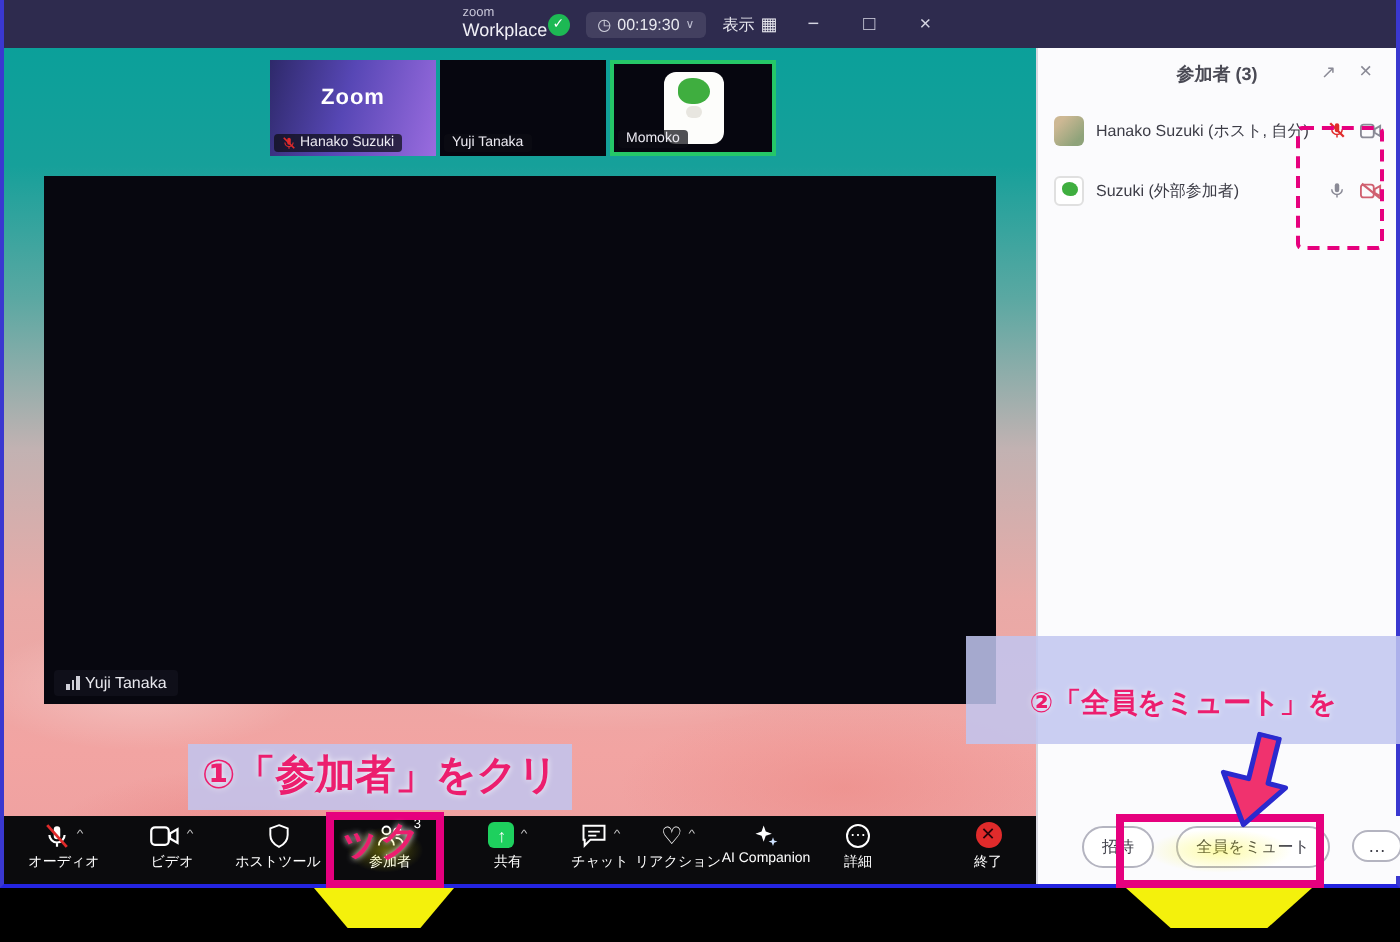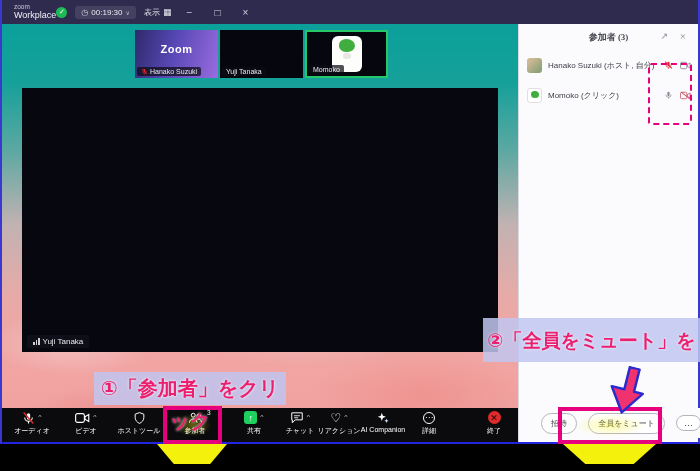--- a/index.html
+++ b/index.html
@@ -4,21 +4,21 @@
 <style>
   * { margin:0; padding:0; box-sizing:border-box; }
   body { font-family:"Liberation Sans","DejaVu Sans",sans-serif; background:#000; }
   .screen { position:relative; width:700px; height:471px; background:#000; overflow:hidden; }
 
   
   .window { position:absolute; left:0; top:0; width:700px; height:444px;
             border-left:2px solid #3a38d0; border-right:2px solid #3a38d0; border-bottom:2px solid #2424e0;
             background:#0a0a0a; }
   .titlebar { position:absolute; left:0; top:0; width:696px; height:24px; background:#2e2b4e;
-              display:flex; align-items:center; justify-content:flex-start; padding:0 8px 0 12px; }
+              display:flex; align-items:center; justify-content:center; padding:0 8px 0 12px; }
   .app-id { display:flex; flex-direction:column; line-height:1; }
   .app-name { font-size:6.5px; color:#c8c6d8; }
   .app-sub  { font-size:9px; color:#f0eff6; margin-top:1px; }
   .tb-right { display:flex; align-items:center; gap:8px; }
   .shield-check { width:11px; height:11px; border-radius:50%; background:#1db954; color:#fff;
                   font-size:7px; display:flex; align-items:center; justify-content:center; }
   .timer-pill { display:flex; align-items:center; gap:3px; background:rgba(255,255,255,0.10);
                 border-radius:3px; padding:2px 6px; color:#e8e8ef; font-size:8px; }
   .timer-pill .clock { font-size:8px; color:#cfcfdc; }
   .timer-pill .chev-dn { font-size:6px; color:#bdbdd0; }
@@ -67,21 +67,21 @@
               font-size:9px; font-weight:bold; display:flex; align-items:center; justify-content:center; }
   .more-circ { width:12px; height:12px; border:1.2px solid #fff; border-radius:50%; color:#fff;
                font-size:8px; line-height:9px; display:flex; align-items:center; justify-content:center; }
   .end-circ { width:13px; height:13px; background:#e02b2b; border-radius:50%; color:#26040a;
               font-size:9px; font-weight:bold; display:flex; align-items:center; justify-content:center; }
   .heart { font-size:12px; color:#fff; line-height:12px; }
 
   
   .panel { position:absolute; left:516px; top:24px; width:180px; height:418px; background:#fbfbfd;
            border-left:1px solid #d8d8e0; }
-  .panel-header { position:relative; height:26px; display:flex; align-items:center; justify-content:center;font-family:Liberation Serif, serif; }
+  .panel-header { position:relative; height:26px; display:flex; align-items:center; justify-content:center; }
   .panel-title { font-size:9px; font-weight:bold; color:#4a4a55; }
   .panel-popout { position:absolute; right:30px; top:7px; font-size:9px; color:#8a8a96; }
   .panel-close  { position:absolute; right:12px; top:6px; font-size:11px; color:#8a8a96; }
   .p-row { position:absolute; left:0; width:180px; height:26px; display:flex; align-items:center; padding:0 8px; gap:6px; }
   .p-av { width:15px; height:15px; border-radius:3px; flex:none; }
   .av-hanako { background:linear-gradient(135deg,#cdb894 20%,#8fa37a 80%); }
   .av-momoko { background:#fff; border:1px solid #e0e0e0; position:relative; }
   .av-momoko::before { content:""; position:absolute; left:3px; top:2px; width:8px; height:7px;
                        background:#3fae3f; border-radius:50% 60% 50% 55%; }
   .av-yuji { background:radial-gradient(circle at 50% 55%, #d786a8 0%, #23233a 75%); }
@@ -102,21 +102,21 @@
   .hl-box { border:4px solid #e6007e; background:radial-gradient(closest-side, rgba(248,244,10,0.35), rgba(248,244,10,0) 75%); }
   .hl-participants { left:163px; top:406px; width:59px; height:38px; }
   .hl-muteall { left:558px; top:407px; width:104px; height:37px; }
   .dash-rect { left:648px; top:63px; width:44px; height:62px; border:2.5px dashed #e6007e; border-radius:3px; }
   .glow { background:#f4f10c; }
   .glow1 { left:157px; top:444px; width:70px; height:20px; clip-path:polygon(0 0,100% 0,76% 100%,24% 100%); }
   .glow2 { left:563px; top:444px; width:93px; height:20px; clip-path:polygon(0 0,100% 0,76% 100%,24% 100%); }
   .ann { background:rgba(193,198,240,0.85); color:#ec1e6e; font-weight:bold; text-align:center;
          z-index:60; text-shadow:0 0 3px rgba(255,255,255,0.9); }
   .ann1 { left:94px; top:372px; width:192px; height:33px; font-size:20px; line-height:33px; }
-  .ann2 { left:483px; top:318px; width:217px; height:44px; font-size:19px; line-height:26px; padding-top:10px; }
+  .ann2 { left:483px; top:318px; width:217px; height:54px; font-size:14px; line-height:26px; padding-top:20px; }
   .arrow-wrap { left:604px; top:366px; width:46px; height:50px; z-index:65; }
 
   svg.ic { display:block; }
 </style>
 </head>
 <body>
 
 <div class="screen">
   <div class="window">
 
@@ -298,21 +298,21 @@
           </svg>
           <svg class="ic" width="11" height="9" viewBox="0 0 24 18">
             <rect x="1" y="2" width="14" height="14" rx="3" fill="none" stroke="#8a8a96" stroke-width="2"></rect>
             <path d="M16 7l6-3.5v11L16 11z" fill="none" stroke="#8a8a96" stroke-width="2"></path>
           </svg>
         </span>
       </div>
 
       <div class="p-row" style="top:58px;">
         <span class="p-av av-momoko"></span>
-        <span class="p-name">Momoko (クリック)</span>
+        <span class="p-name">Suzuki (外部参加者)</span>
         <span class="p-icons">
           <svg class="ic" width="9" height="10" viewBox="0 0 24 24">
             <path fill="#8a8a96" d="M12 15a3 3 0 0 0 3-3V6a3 3 0 0 0-6 0v6a3 3 0 0 0 3 3z"></path>
             <path fill="none" stroke="#8a8a96" stroke-width="2" d="M5 11a7 7 0 0 0 14 0M12 18v4"></path>
           </svg>
           <svg class="ic" width="11" height="9" viewBox="0 0 24 18">
             <rect x="1" y="2" width="14" height="14" rx="3" fill="none" stroke="#d06070" stroke-width="2"></rect>
             <path d="M16 7l6-3.5v11L16 11z" fill="none" stroke="#d06070" stroke-width="2"></path>
             <line x1="2" y1="1" x2="22" y2="17" stroke="#d06070" stroke-width="2.4"></line>
           </svg>

